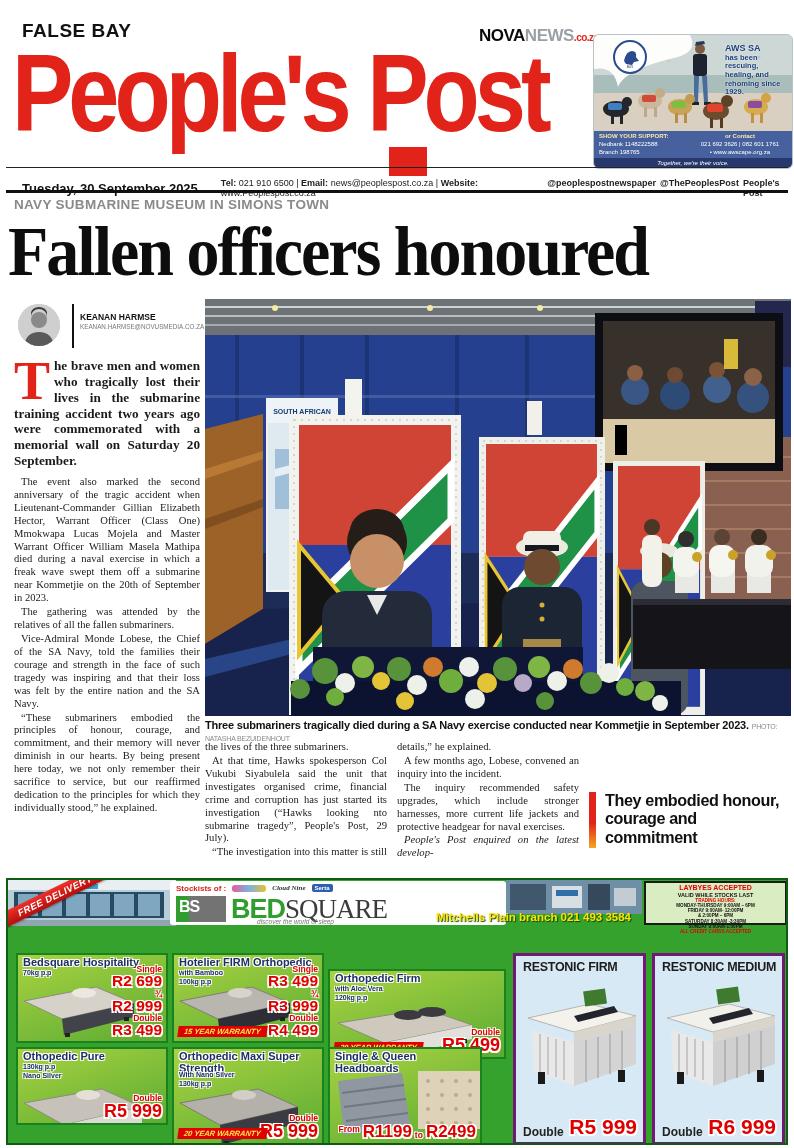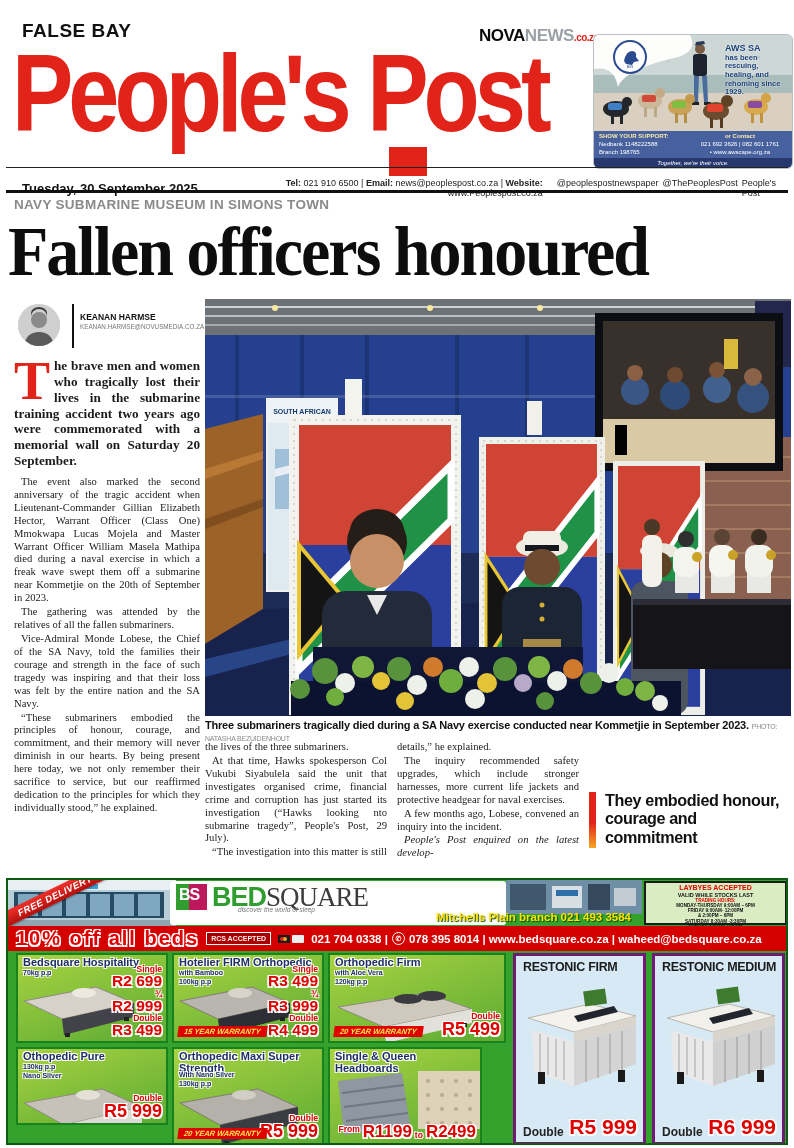--- a/index.html
+++ b/index.html
@@ -25,23 +25,23 @@
            font-size:6px;line-height:1.3;display:flex;}
   .aws-bar .b1{width:47%;padding:2px 0 0 5px;}
   .aws-bar .b2{width:53%;padding:2px 2px 0 2px;text-align:center;}
   .aws-bar b{color:#fce9a8;}
   .aws-slogan{position:absolute;left:0;bottom:0;width:100%;height:10px;background:#27386e;color:#fff;
               font-size:6px;font-style:italic;text-align:center;line-height:10px;}
   
   .rule-thin{position:absolute;left:6px;top:167px;width:782px;height:1px;background:#222;}
   .datebar{position:absolute;left:6px;top:169px;width:782px;height:38px;display:flex;align-items:center;}
   .d-date{font-size:13px;font-weight:bold;color:#111;margin-left:16px;width:210px;}
-  .d-contact{font-size:9px;color:#222;width:330px;text-align:right;}
+  .d-contact{font-size:9px;color:#222;width:330px;}
   .d-contact b{font-weight:bold;}
-  .d-social{font-size:9px;font-weight:normal;color:#222;display:flex;gap:4px;margin-left:14px;}
+  .d-social{font-size:9px;font-weight:bold;color:#222;display:flex;gap:4px;margin-left:14px;}
   .rule-thick{position:absolute;left:6px;top:190px;width:782px;height:3px;background:#111;}
   
   .kicker{position:absolute;left:14px;top:197px;font-size:13.5px;font-weight:bold;color:#8a8a8a;letter-spacing:.3px;}
   .headline{position:absolute;left:8px;top:211px;width:786px;font-family:"Liberation Serif",serif;
             font-weight:bold;font-size:66px;color:#0d0d0d;letter-spacing:-2px;transform:scaleY(1.06);
             transform-origin:left top;white-space:nowrap;}
   .byline{position:absolute;left:14px;top:304px;width:186px;height:52px;}
   .avatar{position:absolute;left:4px;top:0;width:42px;height:42px;border-radius:50%;overflow:hidden;
           background:linear-gradient(#d8d8d8,#bdbdbd);}
   .byline-rule{position:absolute;left:58px;top:0;width:2px;height:44px;background:#111;}
@@ -79,21 +79,21 @@
           box-shadow:0 1px 2px rgba(0,0,0,.4);}
   .bs-panel{position:absolute;left:162px;top:1px;width:336px;height:44px;background:#fff;border-radius:3px;
             padding:1px 6px;box-sizing:border-box;}
   .stockists{font-size:8px;font-weight:bold;color:#d3241c;display:flex;align-items:center;gap:6px;height:12px;}
   .chip1{display:inline-block;width:34px;height:7px;border-radius:3px;
          background:linear-gradient(90deg,#e85a9c,#7ab4e0,#e8c12f);}
   .chip2{font-family:"Liberation Serif",serif;font-style:italic;font-size:7px;color:#333;}
   .chip3{display:inline-block;background:#2b5fb0;color:#fff;font-size:6px;font-weight:bold;
          padding:0 3px;border-radius:2px;line-height:8px;}
   .bs-row{display:flex;align-items:center;height:30px;}
-  .bs-logo{width:31px;height:26px;background:#be185d;position:relative;margin-right:5px;flex:none;}
+  .bs-logo{width:50px;height:26px;background:#737373;position:relative;margin-right:5px;flex:none;}
   .bs-logo:before{content:"";position:absolute;left:0;top:0;width:13px;height:26px;background:#2f9e2f;}
   .bs-logo span{position:absolute;left:0;top:2px;width:26px;text-align:center;color:#fff;font-weight:bold;
                 font-size:16px;letter-spacing:-1px;}
   .bs-name{font-size:27px;letter-spacing:-1px;line-height:26px;white-space:nowrap;}
   .bs-name .g{color:#2f9e2f;font-weight:bold;}
   .bs-name .k{color:#3c3c3c;font-family:"Liberation Serif",serif;}
   .bs-tag{font-size:6.5px;font-style:italic;color:#777;margin-left:-130px;margin-top:24px;white-space:nowrap;}
   .branch{position:absolute;left:428px;top:31px;font-size:11.5px;font-weight:bold;color:#ffe200;
           text-shadow:1px 1px 1px #0a470d;white-space:nowrap;}
   .laybyes{position:absolute;left:636px;top:1px;width:143px;height:44px;background:#d9ecc2;border:2px solid #1a1a1a;
@@ -452,22 +452,22 @@
     <span class="credit">PHOTO: NATASHA BEZUIDENHOUT</span>
   </div>
 
   <div class="col col2">
     <p class="noind">the lives of the three submariners.</p>
     <p>At that time, Hawks spokesperson Col Vukubi Siyabulela said the unit that investigates organised crime, financial crime and corruption has just started its investigation (“Hawks looking nto submarine tragedy”, People's Post, 29 July).</p>
     <p>“The investigation into this matter is still in its infancy, hence we cannot give any further</p>
   </div>
   <div class="col col3">
     <p class="noind">details,” he explained.</p>
+    <p>A few months ago, Lobese, convened an inquiry into the incident.</p>
     <p>The inquiry recommended safety upgrades, which include stronger harnesses, more current life jackets and protective headgear for naval exercises.</p>
-    <p>A few months ago, Lobese, convened an inquiry into the incident.</p>
     <p class="ital">People's Post enquired on the latest develop-</p>
   </div>
   <div class="pullquote">
     <div class="pq-bar"></div>
     <div class="pq-text">They embodied honour, courage and commitment</div>
   </div>
 
   <div class="ad">
     <div class="ad-head">
       <div class="store-l">
@@ -482,20 +482,26 @@
               <rect x="82" y="14" width="20" height="22"></rect>
               <rect x="106" y="14" width="20" height="22"></rect>
               <rect x="130" y="14" width="22" height="22"></rect>
             </g>
           <rect x="0" y="40" width="168" height="6" fill="#8fa6b2"></rect>
           <rect x="60" y="4" width="30" height="5" fill="#3aa0d8"></rect>
         </svg>
       </div>
       <div class="ribbon">FREE DELIVERY</div>
       <div class="bs-panel">
+        <div class="stockists">
+          <span>Stockists of :</span>
+          <span class="chip1"></span>
+          <span class="chip2">Cloud Nine</span>
+          <span class="chip3">Serta</span>
+        </div>
         <div class="bs-row">
           <div class="bs-logo">
               <span>BS</span>
             </div>
           <div class="bs-name">
             <span class="g">BED</span><span class="k">SQUARE</span>
           </div>
           <div class="bs-tag">discover      the world of sleep</div>
         </div>
       </div>
@@ -516,33 +522,20 @@
         <div class="sr">TRADING HOURS:</div>
         <div class="s">MONDAY-THURSDAY 9:00AM – 6PM</div>
         <div class="s">FRIDAY 9:00AM- 12:00PM</div>
         <div class="s">&amp; 2:00PM – 6PM</div>
         <div class="s">SATURDAY 8:30AM -3:30PM</div>
         <div class="s">SUNDAY 9:00AM-1:00PM</div>
         <div class="sr">ALL CREDIT CARDS ACCEPTED</div>
       </div>
     </div>
 
-    <div class="banner">
-      <span class="offer">10% off all beds</span>
-      <span class="rcs">RCS ACCEPTED</span>
-      <span class="cards">
-          <span class="card c1"></span>
-          <span class="card c2"></span>
-        </span>
-      <span class="bann-txt">
-        <span>021 704 0338  |</span>
-        <span class="wa">✆</span>
-        <span>078 395 8014 | www.bedsquare.co.za  | waheed@bedsquare.co.za</span>
-      </span>
-    </div>
 
     <div class="grid">
 
       <div class="cell" style="left:0;top:0;width:152px;height:90px;">
         <svg class="bedsvg" width="120" height="70" viewBox="0 0 120 70">
           <path d="M6,34 L78,20 L116,36 L44,52 Z" fill="#d6d2c9" stroke="#8f8a80"></path>
           <ellipse cx="66" cy="26" rx="12" ry="5" fill="#ece8e0"></ellipse>
           <path d="M44,52 L116,36 L116,50 L46,68 Z" fill="#41424a"></path>
           <rect x="47" y="66" width="5" height="4" fill="#222"></rect>
             <rect x="106" y="50" width="5" height="4" fill="#222"></rect>
@@ -572,21 +565,21 @@
         <div class="prices">
           <div class="pl">Single</div>
           <div class="pv">R3 499</div>
           <div class="pl">¾</div>
           <div class="pv">R3 999</div>
           <div class="pl">Double</div>
           <div class="pv">R4 499</div>
         </div>
         <div class="warranty">15 YEAR WARRANTY</div>
       </div>
-      <div class="cell" style="left:312px;top:0;width:178px;height:90px;">
+      <div class="cell" style="left:312px;top:16px;width:178px;height:90px;">
         <svg class="bedsvg" width="150" height="74" viewBox="0 0 150 74" style="top:16px">
           <path d="M8,36 L96,22 L142,38 L54,56 Z" fill="#cfc9bd" stroke="#8f8a80"></path>
           <ellipse cx="78" cy="28" rx="14" ry="5" fill="#3a3a40"></ellipse>
             <ellipse cx="102" cy="25" rx="14" ry="5" fill="#3a3a40"></ellipse>
           <path d="M54,56 L142,38 L142,52 L56,72 Z" fill="#e2e0da"></path>
           <rect x="58" y="70" width="5" height="4" fill="#222"></rect>
             <rect x="132" y="52" width="5" height="4" fill="#222"></rect>
         </svg>
         <div class="pname">Orthopedic Firm</div>
         <div class="psub" style="top:14px">with Aloe Vera</div>

